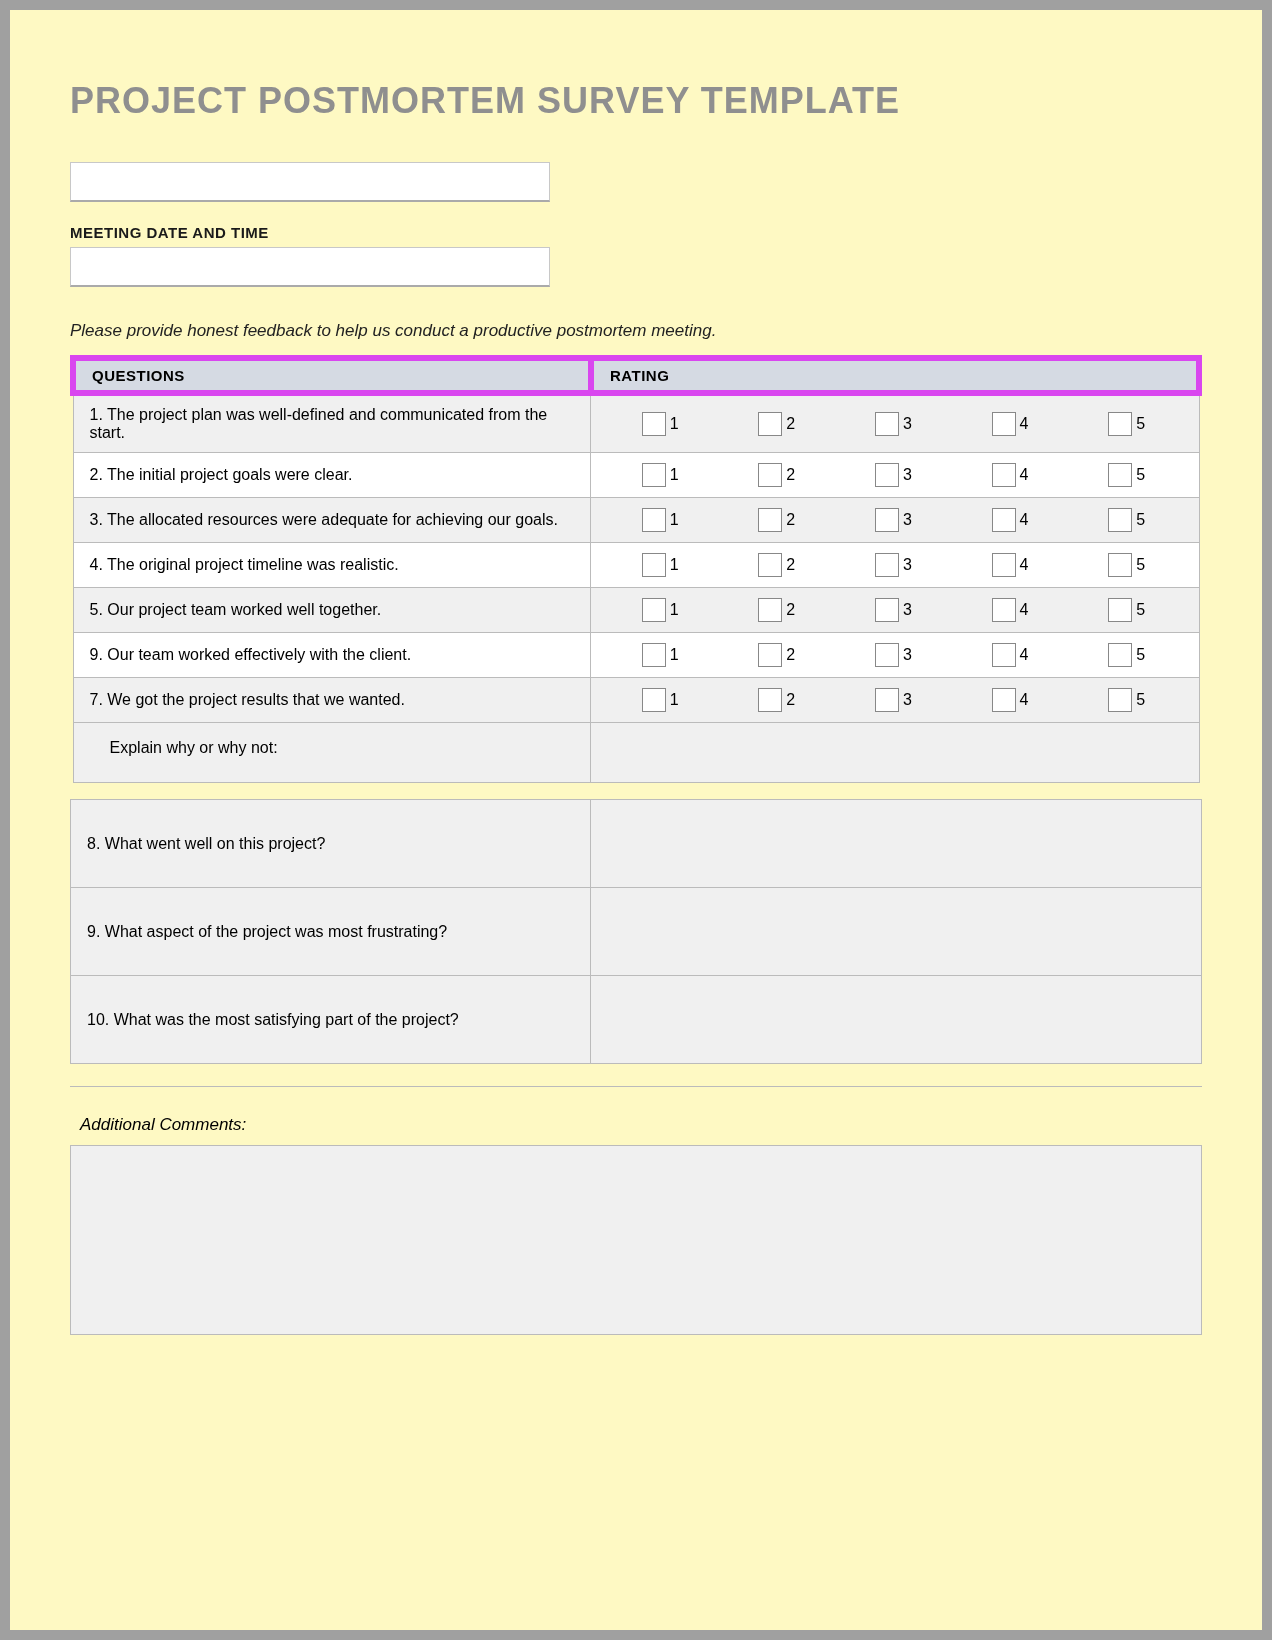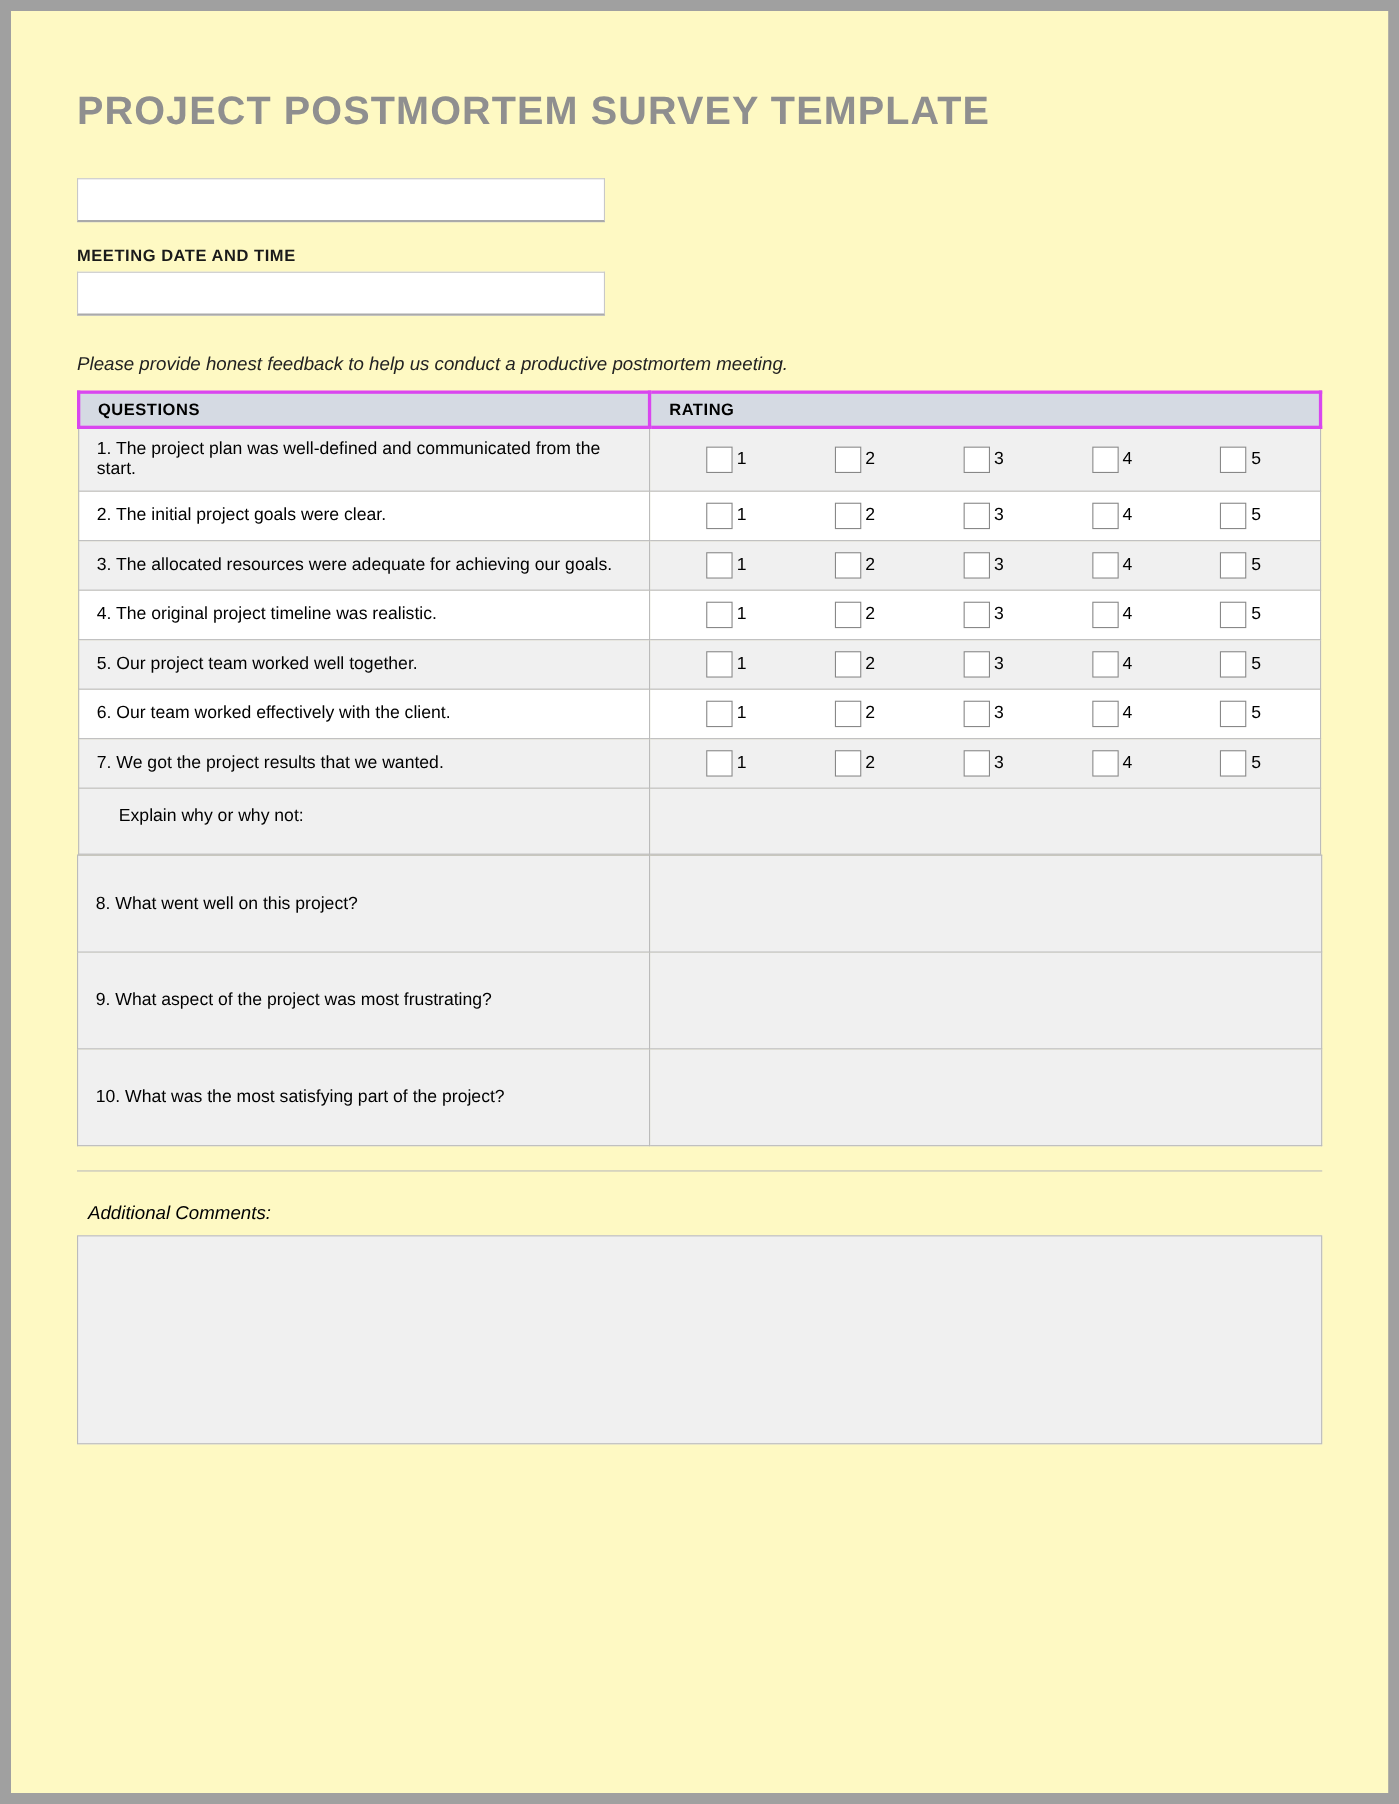--- a/index.html
+++ b/index.html
@@ -63,21 +63,21 @@
   border-collapse: collapse;
   border: 1px solid #bbb;
 }
 .survey-table th {
   background: #d5dae3;
   text-align: left;
   font-weight: bold;
   font-size: 15px;
   letter-spacing: 0.5px;
   padding: 6px 16px;
-  border: 3px solid #d946ef;
+  border: 6px solid #d946ef;
 }
 .survey-table td {
   border: 1px solid #bbb;
   padding: 10px 16px;
   font-size: 16px;
   vertical-align: middle;
 }
 .survey-table tr:nth-child(odd) td { background: #f0f0f0; }
 .survey-table tr:nth-child(even) td { background: #ffffff; }
 .q-col { width: 46%; }
@@ -105,20 +105,21 @@
 }
 .explain-row td {
   background: #f0f0f0 !important;
   height: 60px;
   vertical-align: top;
   padding: 16px 16px 16px 36px;
 }
 .open-table {
   width: 100%;
   border-collapse: collapse;
+  margin-top: 16px;
 }
 .open-table td {
   border: 1px solid #bbb;
   background: #f0f0f0;
   font-size: 16px;
   padding: 0 16px;
   height: 88px;
   vertical-align: middle;
 }
 .open-table .answer-cell {
@@ -301,21 +302,21 @@
                   <span class="rating-num">4</span>
                 </div>
                 <div class="rating-opt">
                   <div class="rating-box"></div>
                   <span class="rating-num">5</span>
                 </div>
               </div>
             </td>
           </tr>
           <tr>
-            <td class="q-col">6. Our team worked effectively with the client.</td>
+            <td class="q-col">9. Our team worked effectively with the client.</td>
             <td>
               <div class="rating-cell">
                 <div class="rating-opt">
                   <div class="rating-box"></div>
                   <span class="rating-num">1</span>
                 </div>
                 <div class="rating-opt">
                   <div class="rating-box"></div>
                   <span class="rating-num">2</span>
                 </div>

